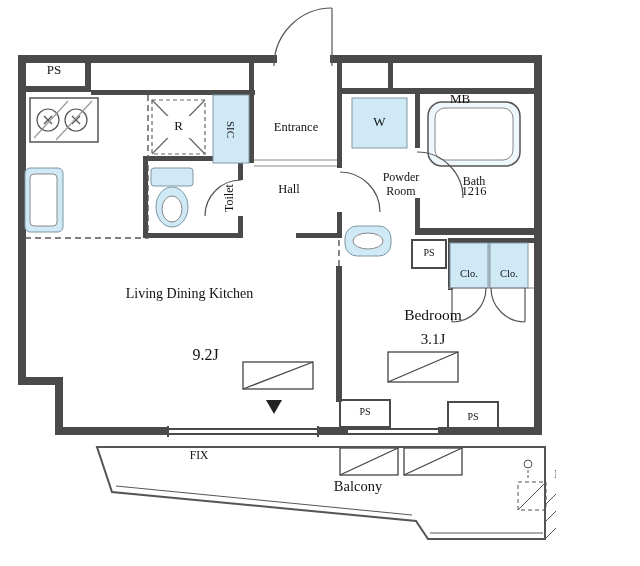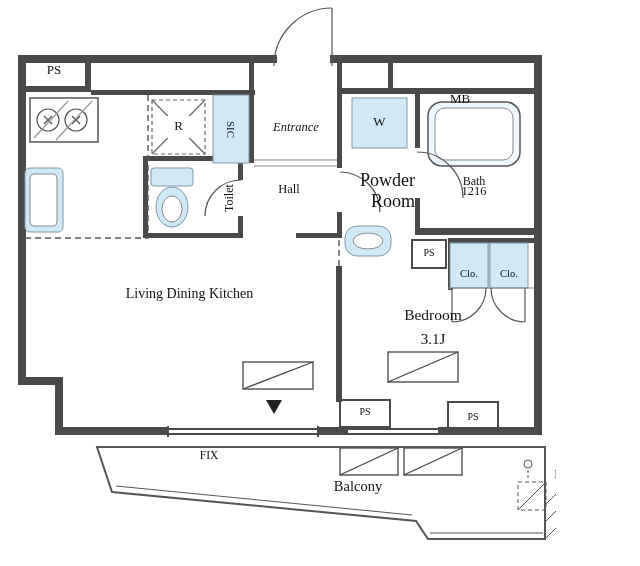--- a/index.html
+++ b/index.html
@@ -162,34 +162,35 @@
 
     <polygon points="566,482 600,500 630,545 584,519" fill="#141414"></polygon>
   </svg>
 
   <div class="lbl" style="left:24px;top:62px;width:60px;font-size:13px;">PS</div>
   <div class="lbl" style="left:425px;top:63px;width:70px;font-size:13px;margin-top:28px;">MB</div>
   <div class="lbl" style="left:152px;top:118px;width:53px;font-size:13px;">R</div>
   <div class="lbl rot" style="left:213px;top:95px;width:36px;height:68px;font-size:11px;">
       <span>SIC</span>
     </div>
-  <div class="lbl" style="left:256px;top:120px;width:80px;font-size:12.5px;font-style:italic;">Entrance</div>
+  <div class="lbl" style="left:256px;top:120px;width:80px;font-size:12.5px;">Entrance</div>
   <div class="lbl" style="left:352px;top:114px;width:55px;font-size:13px;">W</div>
   <div class="lbl rotccw" style="left:212px;top:166px;width:34px;height:64px;font-size:12px;">
       <span>Toilet</span>
     </div>
   <div class="lbl" style="left:260px;top:182px;width:58px;font-size:12.5px;font-family:Liberation Serif, serif;">Hall</div>
-  <div class="lbl" style="left:349px;top:170px;width:66px;font-size:18px;text-align:right;">Powder Room</div>
+  <div class="lbl" style="left:368px;top:170px;width:66px;font-size:12px;">Powder Room</div>
   <div class="lbl" style="left:438px;top:174px;width:72px;font-size:12px;">Bath</div>
   <div class="lbl" style="left:438px;top:184px;width:72px;font-size:12.5px;">1216</div>
   <div class="lbl" style="left:412px;top:247px;width:34px;font-size:10px;">PS</div>
   <div class="lbl" style="left:450px;top:268px;width:38px;font-size:10.5px;">Clo.</div>
   <div class="lbl" style="left:490px;top:268px;width:38px;font-size:10.5px;">Clo.</div>
   <div class="lbl" style="left:112px;top:277px;width:155px;font-size:14px;line-height:33px;">Living Dining Kitchen</div>
+  <div class="lbl" style="left:158px;top:346px;width:95px;font-size:16px;">9.2J</div>
   <div class="lbl" style="left:392px;top:306px;width:82px;font-size:15.5px;">Bedroom</div>
   <div class="lbl" style="left:392px;top:331px;width:82px;font-size:15px;">3.1J</div>
   <div class="lbl" style="left:349px;top:406px;width:32px;font-size:10px;">PS</div>
   <div class="lbl" style="left:458px;top:411px;width:30px;font-size:10px;">PS</div>
-  <div class="lbl" style="left:186px;top:449px;width:46px;font-size:11.5px;">FIX</div>
+  <div class="lbl" style="left:176px;top:449px;width:46px;font-size:11.5px;">FIX</div>
   <div class="lbl" style="left:316px;top:478px;width:84px;font-size:14.5px;">Balcony</div>
   <div class="lbl" style="left:548px;top:466px;width:22px;font-size:13px;">N</div>
 
 </div>
 
 </body></html>

